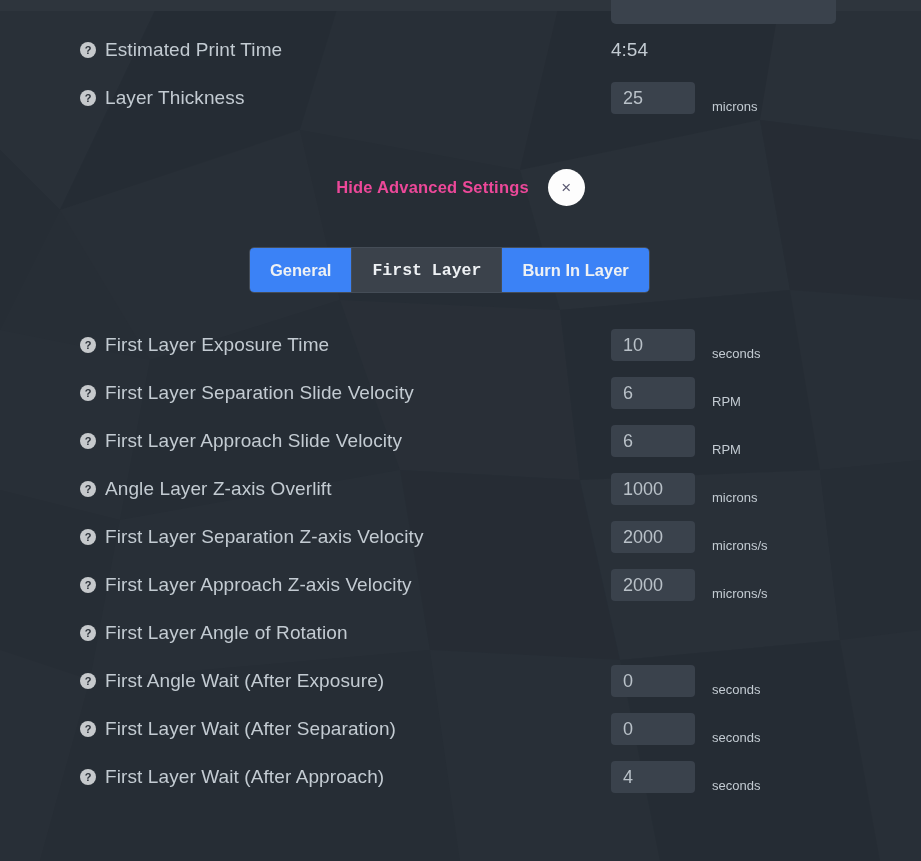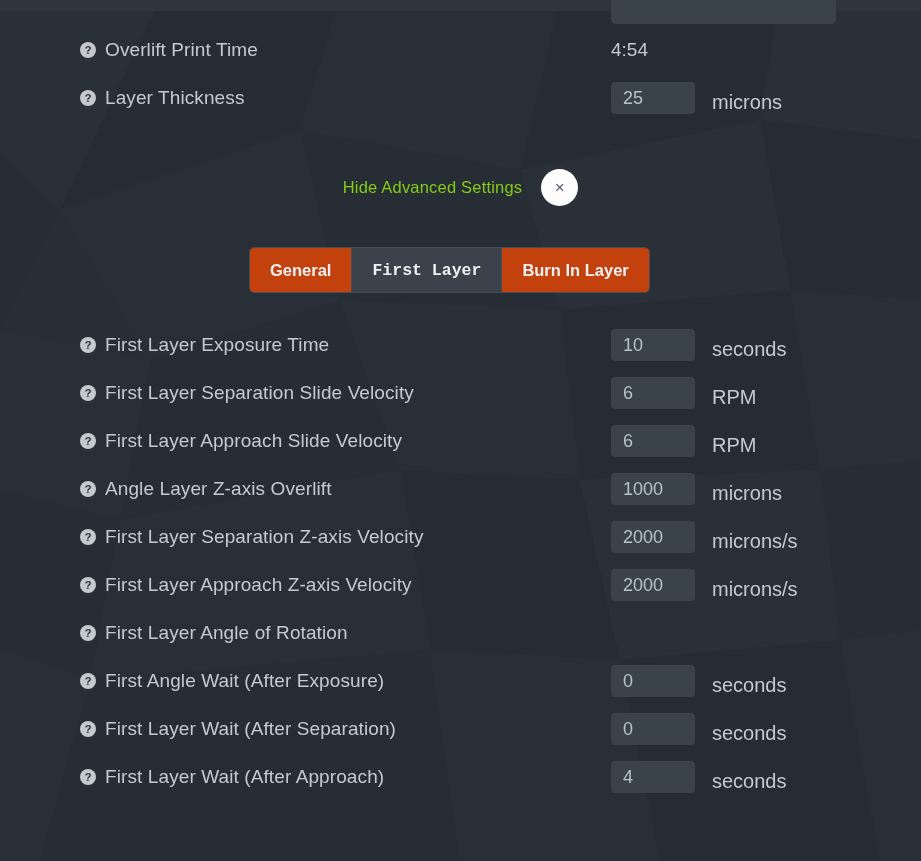--- a/index.html
+++ b/index.html
@@ -93,21 +93,21 @@
     border: none;
     border-radius: 4px;
     color: #b9c1c8;
     font-size: 18px;
     font-family: "Liberation Sans", sans-serif;
     padding: 0 0 0 12px;
     box-sizing: border-box;
     outline: none;
   }
   .value-unit {
-    font-size: 20px;
+    font-size: 13px;
     color: #c3cbd2;
     margin-left: 17px;
     white-space: nowrap;
   }
   .value-static {
     font-size: 19px;
     color: #c3cbd2;
     white-space: nowrap;
   }
 
@@ -128,22 +128,22 @@
     left: 0;
     top: 166px;
     width: 921px;
     height: 42px;
     display: flex;
     align-items: center;
     justify-content: center;
   }
   #advanced-toggle-label {
     font-size: 16.5px;
-    font-weight: normal;
-    color: #84cc16;
+    font-weight: bold;
+    color: #ec4899;
     letter-spacing: 0.2px;
   }
   #advanced-close-btn {
     width: 37px;
     height: 37px;
     border-radius: 50%;
     background: #fdfdfd;
     margin-left: 19px;
     display: flex;
     align-items: center;
@@ -172,21 +172,21 @@
     background: #242a32;
   }
   .tab {
     display: flex;
     align-items: center;
     justify-content: center;
     padding: 0 20px;
     font-size: 16.5px;
     font-weight: bold;
     color: #eef1f4;
-    background: #c2410c;
+    background: #3b82f6;
     border-right: 1px solid #454d57;
     cursor: pointer;
     white-space: nowrap;
     user-select: none;
     box-sizing: border-box;
     height: 100%;
   }
   .tab:last-child { border-right: none; }
   .tab.active {
     background: #3b424b;
@@ -228,21 +228,21 @@
 </svg>
 <div id="top-band"></div>
 
 <div id="page">
 
   <div id="top-partial-box"></div>
 
   <div class="row" style="top:33px;">
     <div class="label-cell">
       <span class="help-icon">?</span>
-      <span class="setting-label">Overlift Print Time</span>
+      <span class="setting-label">Estimated Print Time</span>
     </div>
     <div class="value-cell">
       <span class="value-static">4:54</span>
     </div>
   </div>
 
   <div class="row" style="top:81px;">
     <div class="label-cell">
       <span class="help-icon">?</span>
       <span class="setting-label">Layer Thickness</span>

